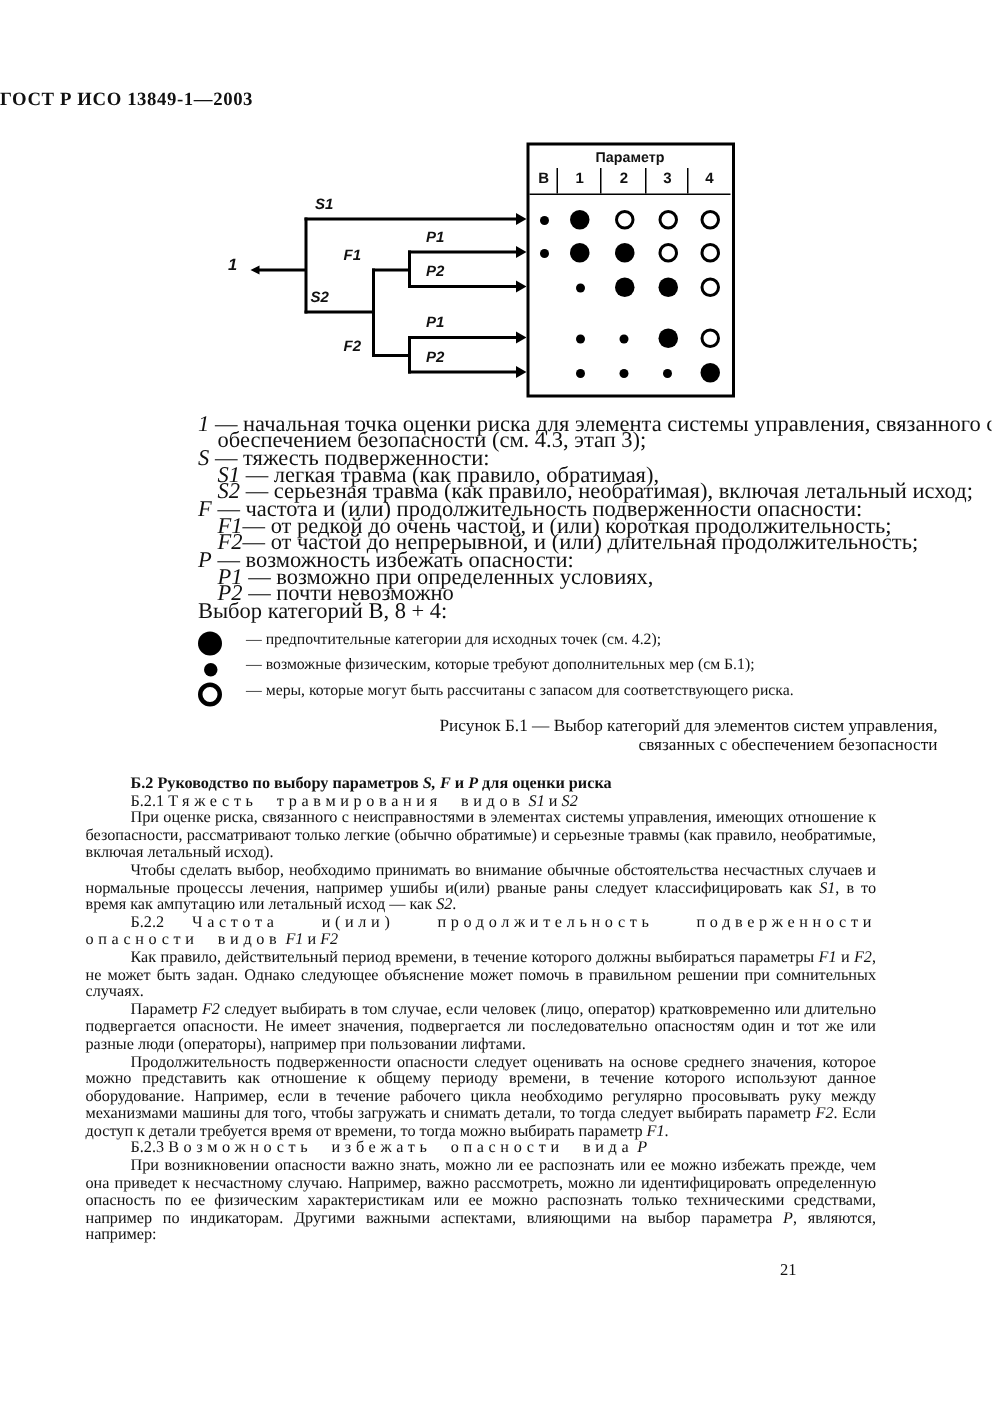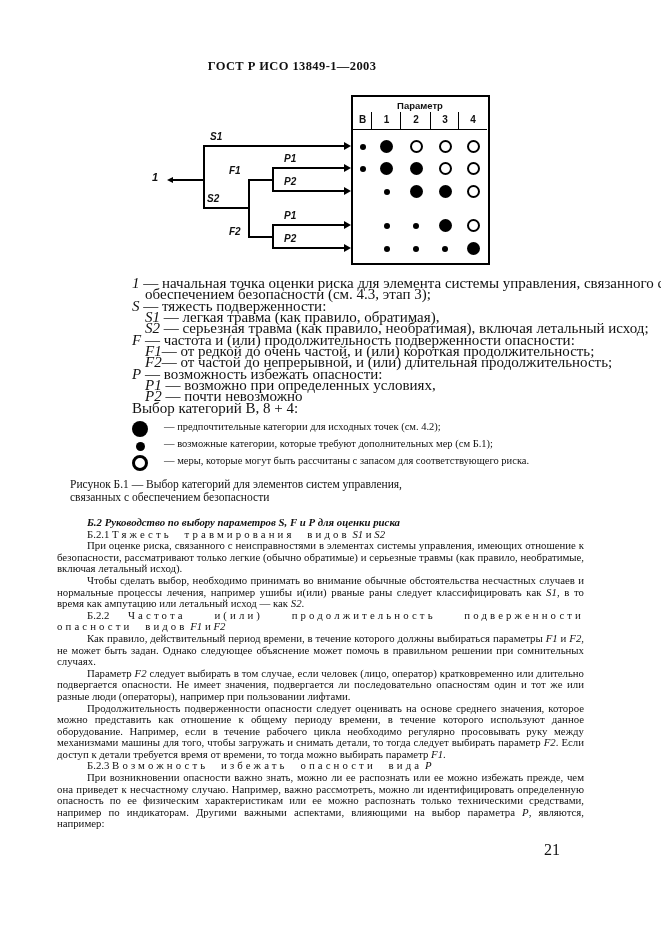--- a/index.html
+++ b/index.html
@@ -3,25 +3,25 @@
 <meta charset="utf-8">
 <style>
   html,body{margin:0;padding:0;}
   body{
     width:661px;height:936px;position:relative;background:#ffffff;
     font-family:"Liberation Serif","DejaVu Serif",serif;color:#111;
     overflow:hidden;
   }
   .abs{position:absolute;}
   .it{font-style:italic;}
-  .bd{font-weight:bold;font-style:italic;}
+  .bd{font-weight:bold;}
   .sp{letter-spacing:3.1px;word-spacing:7px;}
 
   
-  #std-header{top:59px;left:0;width:584px;text-align:center;
+  #std-header{top:59px;left:0;width:584px;text-align:left;
     font-size:12.5px;font-weight:bold;letter-spacing:.4px;}
 
   
   #figure{top:0;left:0;width:661px;height:270px;}
   .hline{position:absolute;height:2px;background:#000;}
   .vline{position:absolute;width:2px;background:#000;}
   .arr{position:absolute;width:0;height:0;
     border-left:7px solid #000;border-top:4px solid transparent;border-bottom:4px solid transparent;}
   .arr-start{position:absolute;width:0;height:0;
     border-right:6px solid #000;border-top:3px solid transparent;border-bottom:3px solid transparent;}
@@ -52,26 +52,26 @@
 
   
   #symlegend{top:421px;left:132px;font-size:10.5px;}
   .symrow{display:flex;align-items:flex-start;height:16px;margin-bottom:1px;}
   .symbox{width:16px;height:16px;margin-right:16px;display:flex;align-items:center;justify-content:center;flex:none;}
   .lsym-big-filled{width:16px;height:16px;border-radius:50%;background:#000;}
   .lsym-small-filled{width:9px;height:9px;border-radius:50%;background:#000;}
   .lsym-big-open{width:16px;height:16px;border-radius:50%;border:3px solid #000;box-sizing:border-box;background:#fff;}
 
   
-  #caption{top:478px;left:70px;width:555px;text-align:left;font-size:11.5px;line-height:12.6px;}
+  #caption{top:478px;left:70px;width:555px;text-align:right;font-size:11.5px;line-height:12.6px;}
 
   
   #doc-body{top:517px;left:57px;width:527px;font-size:10.8px;line-height:11.6px;text-align:justify;}
   .para{text-indent:30px;}
-  #page-num{top:841px;left:520px;width:64px;text-align:center;font-size:16px;}
+  #page-num{top:841px;left:520px;width:64px;text-align:left;font-size:11px;}
 </style>
 </head>
 <body>
 
 <div class="abs" id="std-header">ГОСТ Р ИСО 13849-1—2003</div>
 
 <div class="abs" id="figure">
 
   <div class="arr-start" style="left:167px;top:177px;"></div>
   <div class="hline" style="left:170px;top:179px;width:34px;"></div>
@@ -225,21 +225,21 @@
   <div class="symrow">
     <span class="symbox">
         <span class="lsym-big-filled"></span>
       </span>
     <span>— предпочтительные категории для исходных точек (см. 4.2);</span>
   </div>
   <div class="symrow">
     <span class="symbox">
         <span class="lsym-small-filled"></span>
       </span>
-    <span>— возможные категории, которые требуют дополнительных мер (см Б.1);</span>
+    <span>— возможные физическим, которые требуют дополнительных мер (см Б.1);</span>
   </div>
   <div class="symrow">
     <span class="symbox">
         <span class="lsym-big-open"></span>
       </span>
     <span>— меры, которые могут быть рассчитаны с запасом для соответствующего риска.</span>
   </div>
 </div>
 
 <div class="abs" id="caption">

